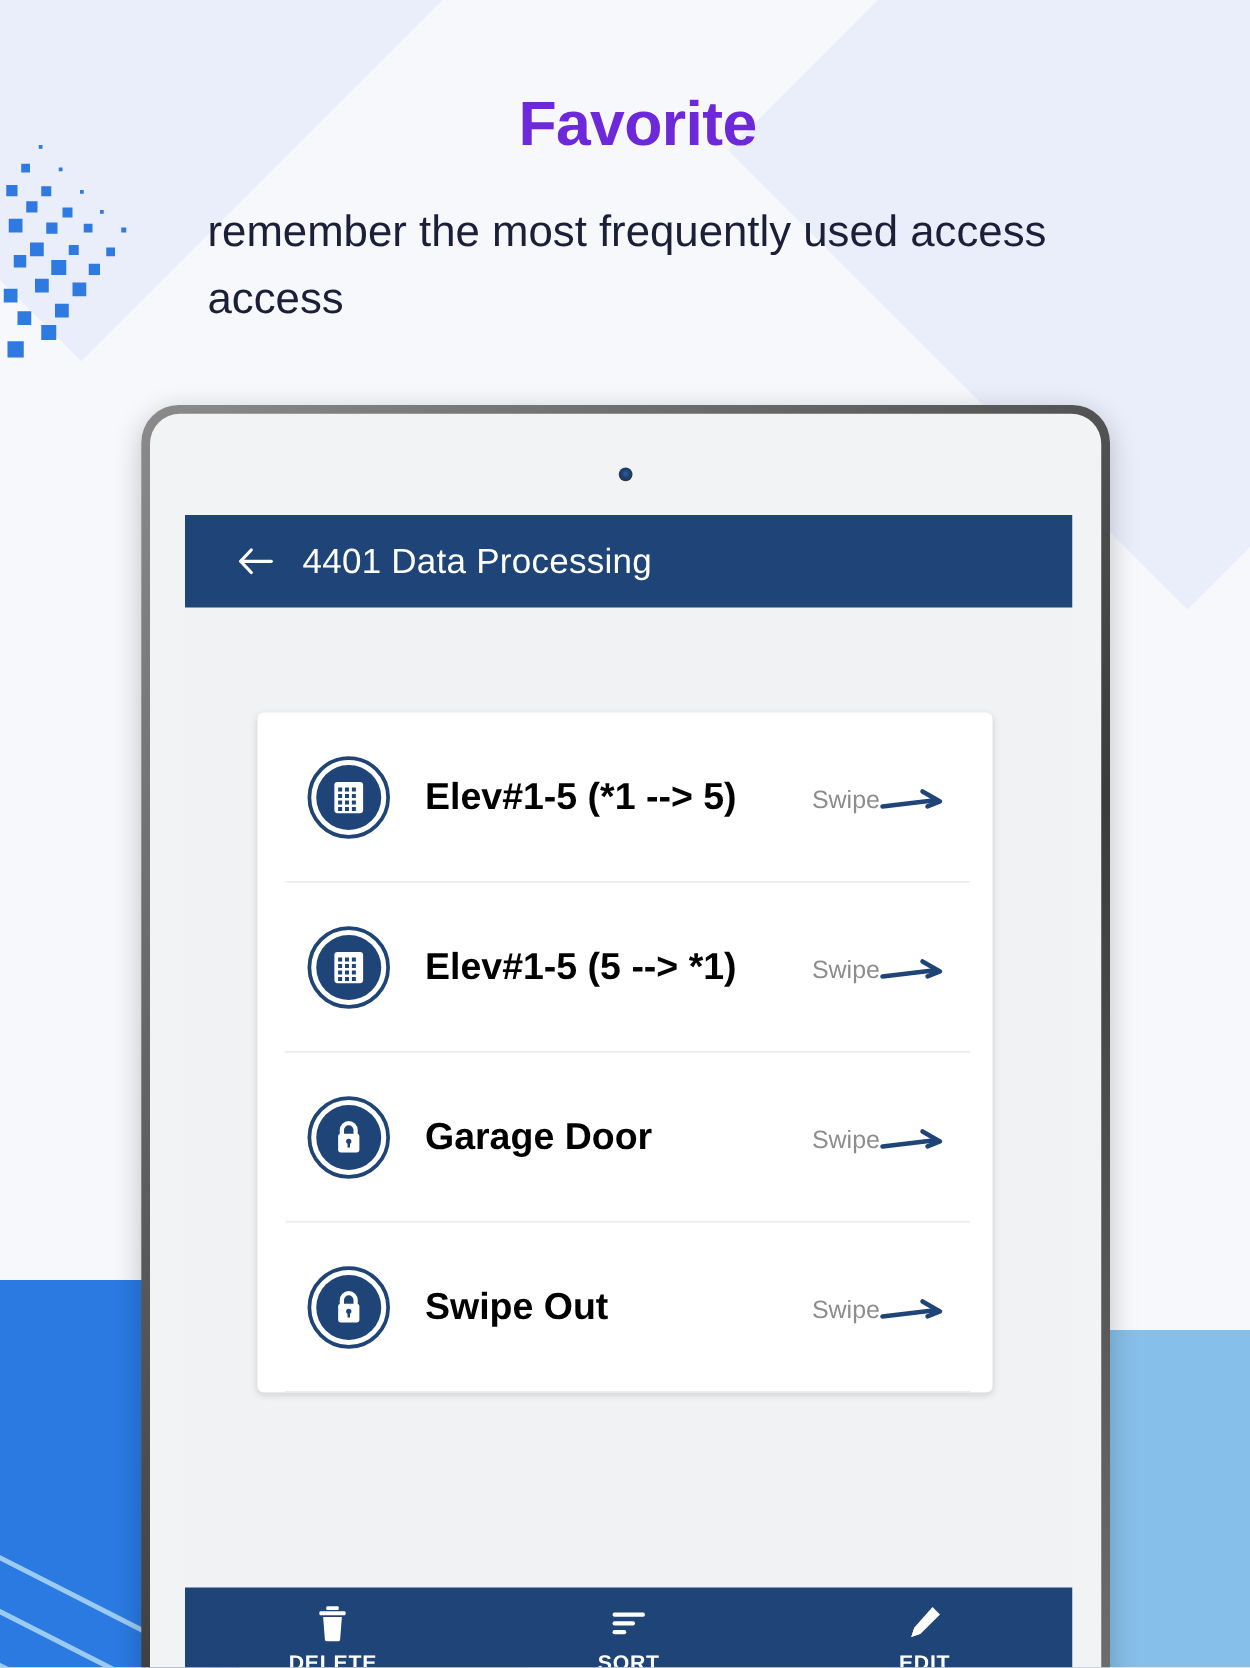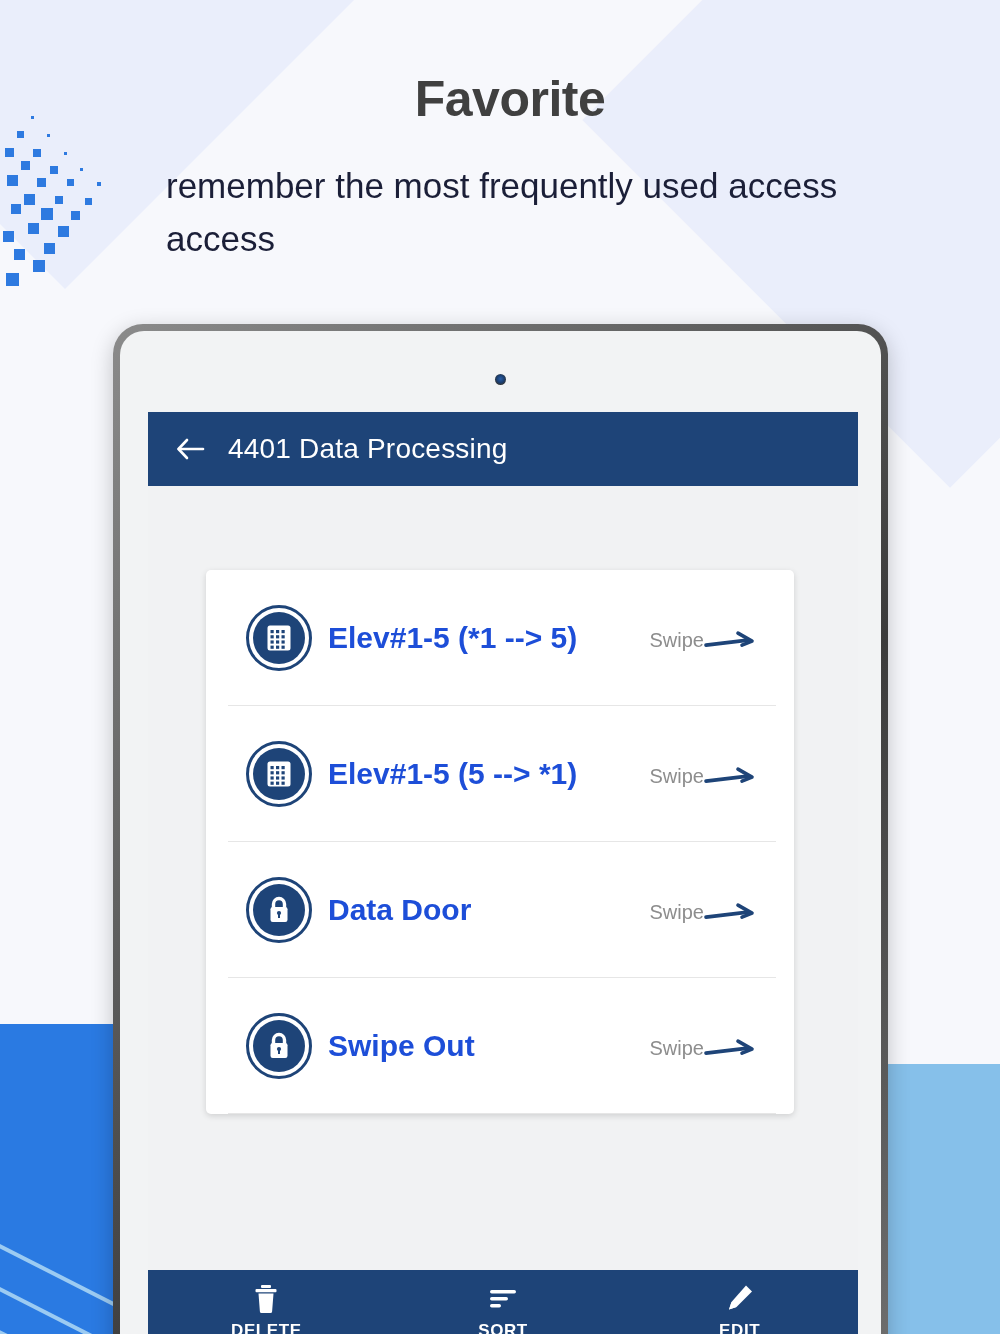--- a/index.html
+++ b/index.html
@@ -63,21 +63,21 @@
 
   
   .headline-wrap {
     position: absolute;
     left: 0; right: 0; top: 70px;
     text-align: center;
   }
   .headline {
     font-size: 50px;
     font-weight: bold;
-    color: #404040;
+    color: #6d28d9;
     letter-spacing: -0.5px;
     padding-left: 20px;
   }
   .subheadline {
     position: absolute;
     left: 166px; top: 160px;
     width: 700px;
     font-size: 35px;
     line-height: 1.5;
     color: #1b1f38;
@@ -117,21 +117,21 @@
     background: #f1f2f3;
     overflow: hidden;
   }
 
   
   .appbar {
     height: 74px;
     background: #1e4478;
     display: flex;
     align-items: center;
-    padding-left: 26px;
+    padding-left: 40px;
   }
   .back-arrow {
     width: 34px; height: 34px;
     display: flex; align-items: center; justify-content: center;
     cursor: pointer;
   }
   .appbar-title {
     color: #ffffff;
     font-size: 28px;
     margin-left: 20px;
@@ -169,24 +169,24 @@
     display: flex; align-items: center; justify-content: center;
     flex: 0 0 auto;
   }
   .item-icon-inner {
     width: 52px; height: 52px;
     border-radius: 50%;
     background: #1e4478;
     display: flex; align-items: center; justify-content: center;
   }
   .item-label {
-    margin-left: 16px;
+    margin-left: 28px;
     font-size: 30px;
     font-weight: bold;
-    color: #1d4ed8;
+    color: #000000;
     white-space: nowrap;
   }
   .swipe-hint {
     position: absolute;
     right: 34px; top: 50%;
     transform: translateY(-34%);
     display: flex;
     flex-direction: row;
     align-items: center;
   }
@@ -351,21 +351,21 @@
     <div class="item-icon">
       <div class="item-icon-inner">
                   <svg width="32" height="32" viewBox="0 0 32 32" aria-hidden="true">
       <path d="M10.5 13.5 V10 a5.5 5.5 0 0 1 11 0 v3.5" fill="none" stroke="#ffffff" stroke-width="3.4"></path>
       <rect x="7.5" y="13" width="17" height="15" rx="2.2" fill="#ffffff"></rect>
       <circle cx="16" cy="19" r="2.1" fill="#1e4478"></circle>
       <rect x="15" y="19" width="2" height="5" fill="#1e4478"></rect>
                   </svg>
                 </div>
     </div>
-    <div class="item-label">Data Door</div>
+    <div class="item-label">Garage Door</div>
     <div class="swipe-hint">
       <div class="swipe-text">Swipe</div>
       <div><svg width="56" height="20" viewBox="0 0 56 20" aria-hidden="true">
       <path d="M2 15 L44 10" fill="none" stroke="#1e4478" stroke-width="3.6" stroke-linecap="round"></path>
       <path d="M34 3 L48 11 L38 15" fill="none" stroke="#1e4478" stroke-width="3.6" stroke-linecap="round" stroke-linejoin="round"></path>
                   </svg></div>
     </div>
     <div class="item-divider"></div>
             </div>
             <div class="list-item">

